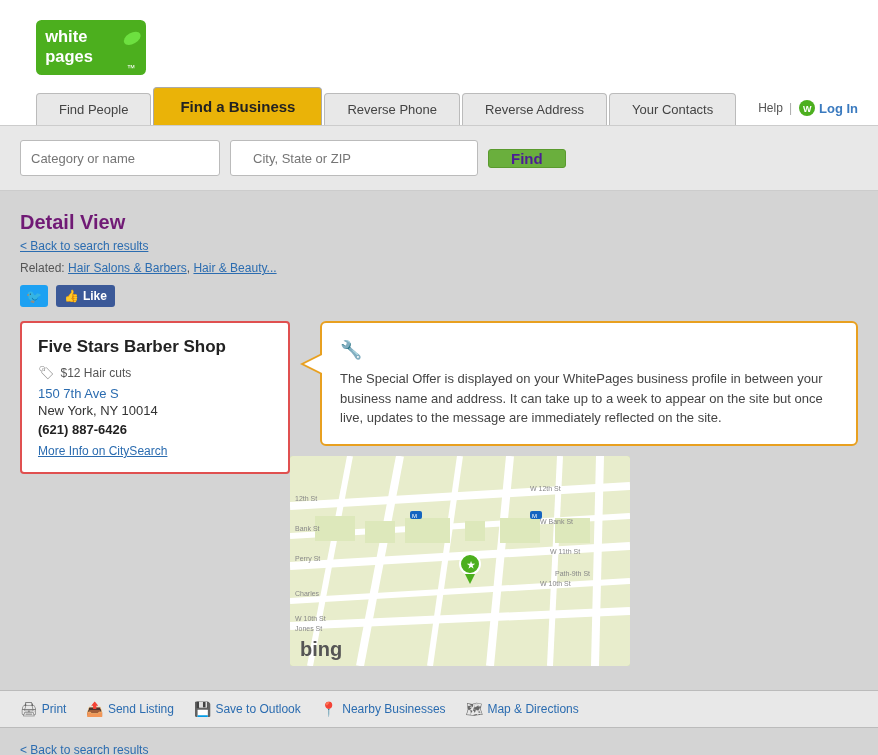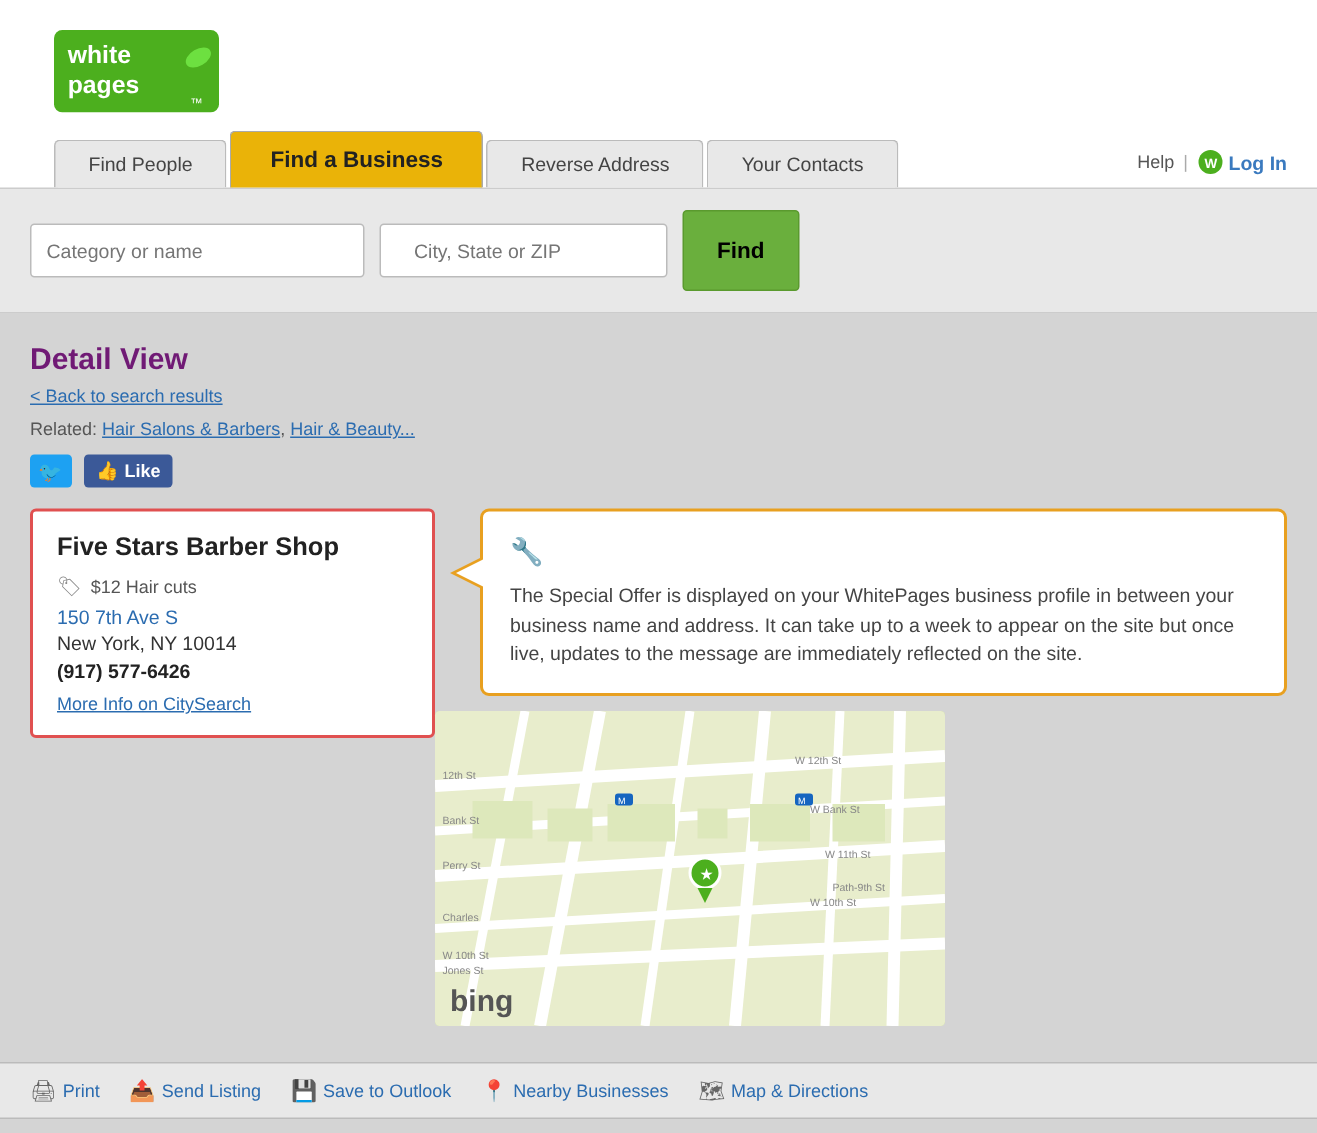--- a/index.html
+++ b/index.html
@@ -87,27 +87,27 @@
     }
     .search-input {
       height: 36px;
       border: 1px solid #bbb;
       border-radius: 3px;
       padding: 0 10px;
       font-size: 13px;
       color: #aaa;
       background: #fff;
     }
-    .search-input-category { width: 223px; }
-    .search-input-location { width: 192px; padding-left: 22px; }
+    .search-input-category { width: 200px; }
+    .search-input-location { width: 248px; padding-left: 22px; }
     .find-btn {
-      height: 54px;
+      height: 19px;
       padding: 0 22px;
       background: #6aaf3d;
-      color: #000000;
+      color: #4c1d95;
       border: 1px solid #5a9a2e;
       border-radius: 3px;
       font-size: 15px;
       font-weight: bold;
       cursor: pointer;
     }
 
     
     .main-content {
       padding: 20px 20px 10px 20px;
@@ -329,20 +329,21 @@
       <text x="10" y="46" font-family="Arial" font-size="18" font-weight="bold" fill="white">pages</text>
       <text x="99" y="56" font-family="Arial" font-size="9" fill="white">™</text>
 
       <ellipse cx="105" cy="20" rx="10" ry="6" fill="#6de040" transform="rotate(-30 105 20)"></ellipse>
     </svg>
   </div>
 
   <div class="nav-tabs">
     <div class="nav-tab">Find People</div>
     <div class="nav-tab active">Find a Business</div>
+    <div class="nav-tab">Reverse Phone</div>
     <div class="nav-tab">Reverse Address</div>
     <div class="nav-tab">Your Contacts</div>
     <div class="nav-right">
       <span>Help</span>
       <span class="nav-divider">|</span>
       <span class="login-btn">
         <svg width="18" height="18" viewBox="0 0 18 18">
           <circle cx="9" cy="9" r="8" fill="#4caf1e"></circle>
           <text x="5" y="13" font-size="9" fill="white" font-weight="bold">W</text>
         </svg>
@@ -382,21 +383,21 @@
   <div class="detail-columns">
 
     <div class="business-card">
       <div class="business-name">Five Stars Barber Shop</div>
       <div class="special-offer-row">
         <span class="tag-icon">🏷</span>
         <span class="offer-text">$12 Hair cuts</span>
       </div>
       <div class="address-line">150 7th Ave S</div>
       <div class="city-line">New York, NY 10014</div>
-      <div class="phone-line">(917) 577-6426</div>
+      <div class="phone-line">(621) 887-6426</div>
       <a class="citysearch-link">More Info on CitySearch</a>
     </div>
 
     <div class="tooltip-wrapper">
 
       <div class="power-tooltip">
         <div class="power-title">
           <span class="wrench-icon">🔧</span>
         </div>
         <div class="power-body">The Special Offer is displayed on your WhitePages business profile in between your business name and address. It can take up to a week to appear on the site but once live, updates to the message are immediately reflected on the site.</div>

